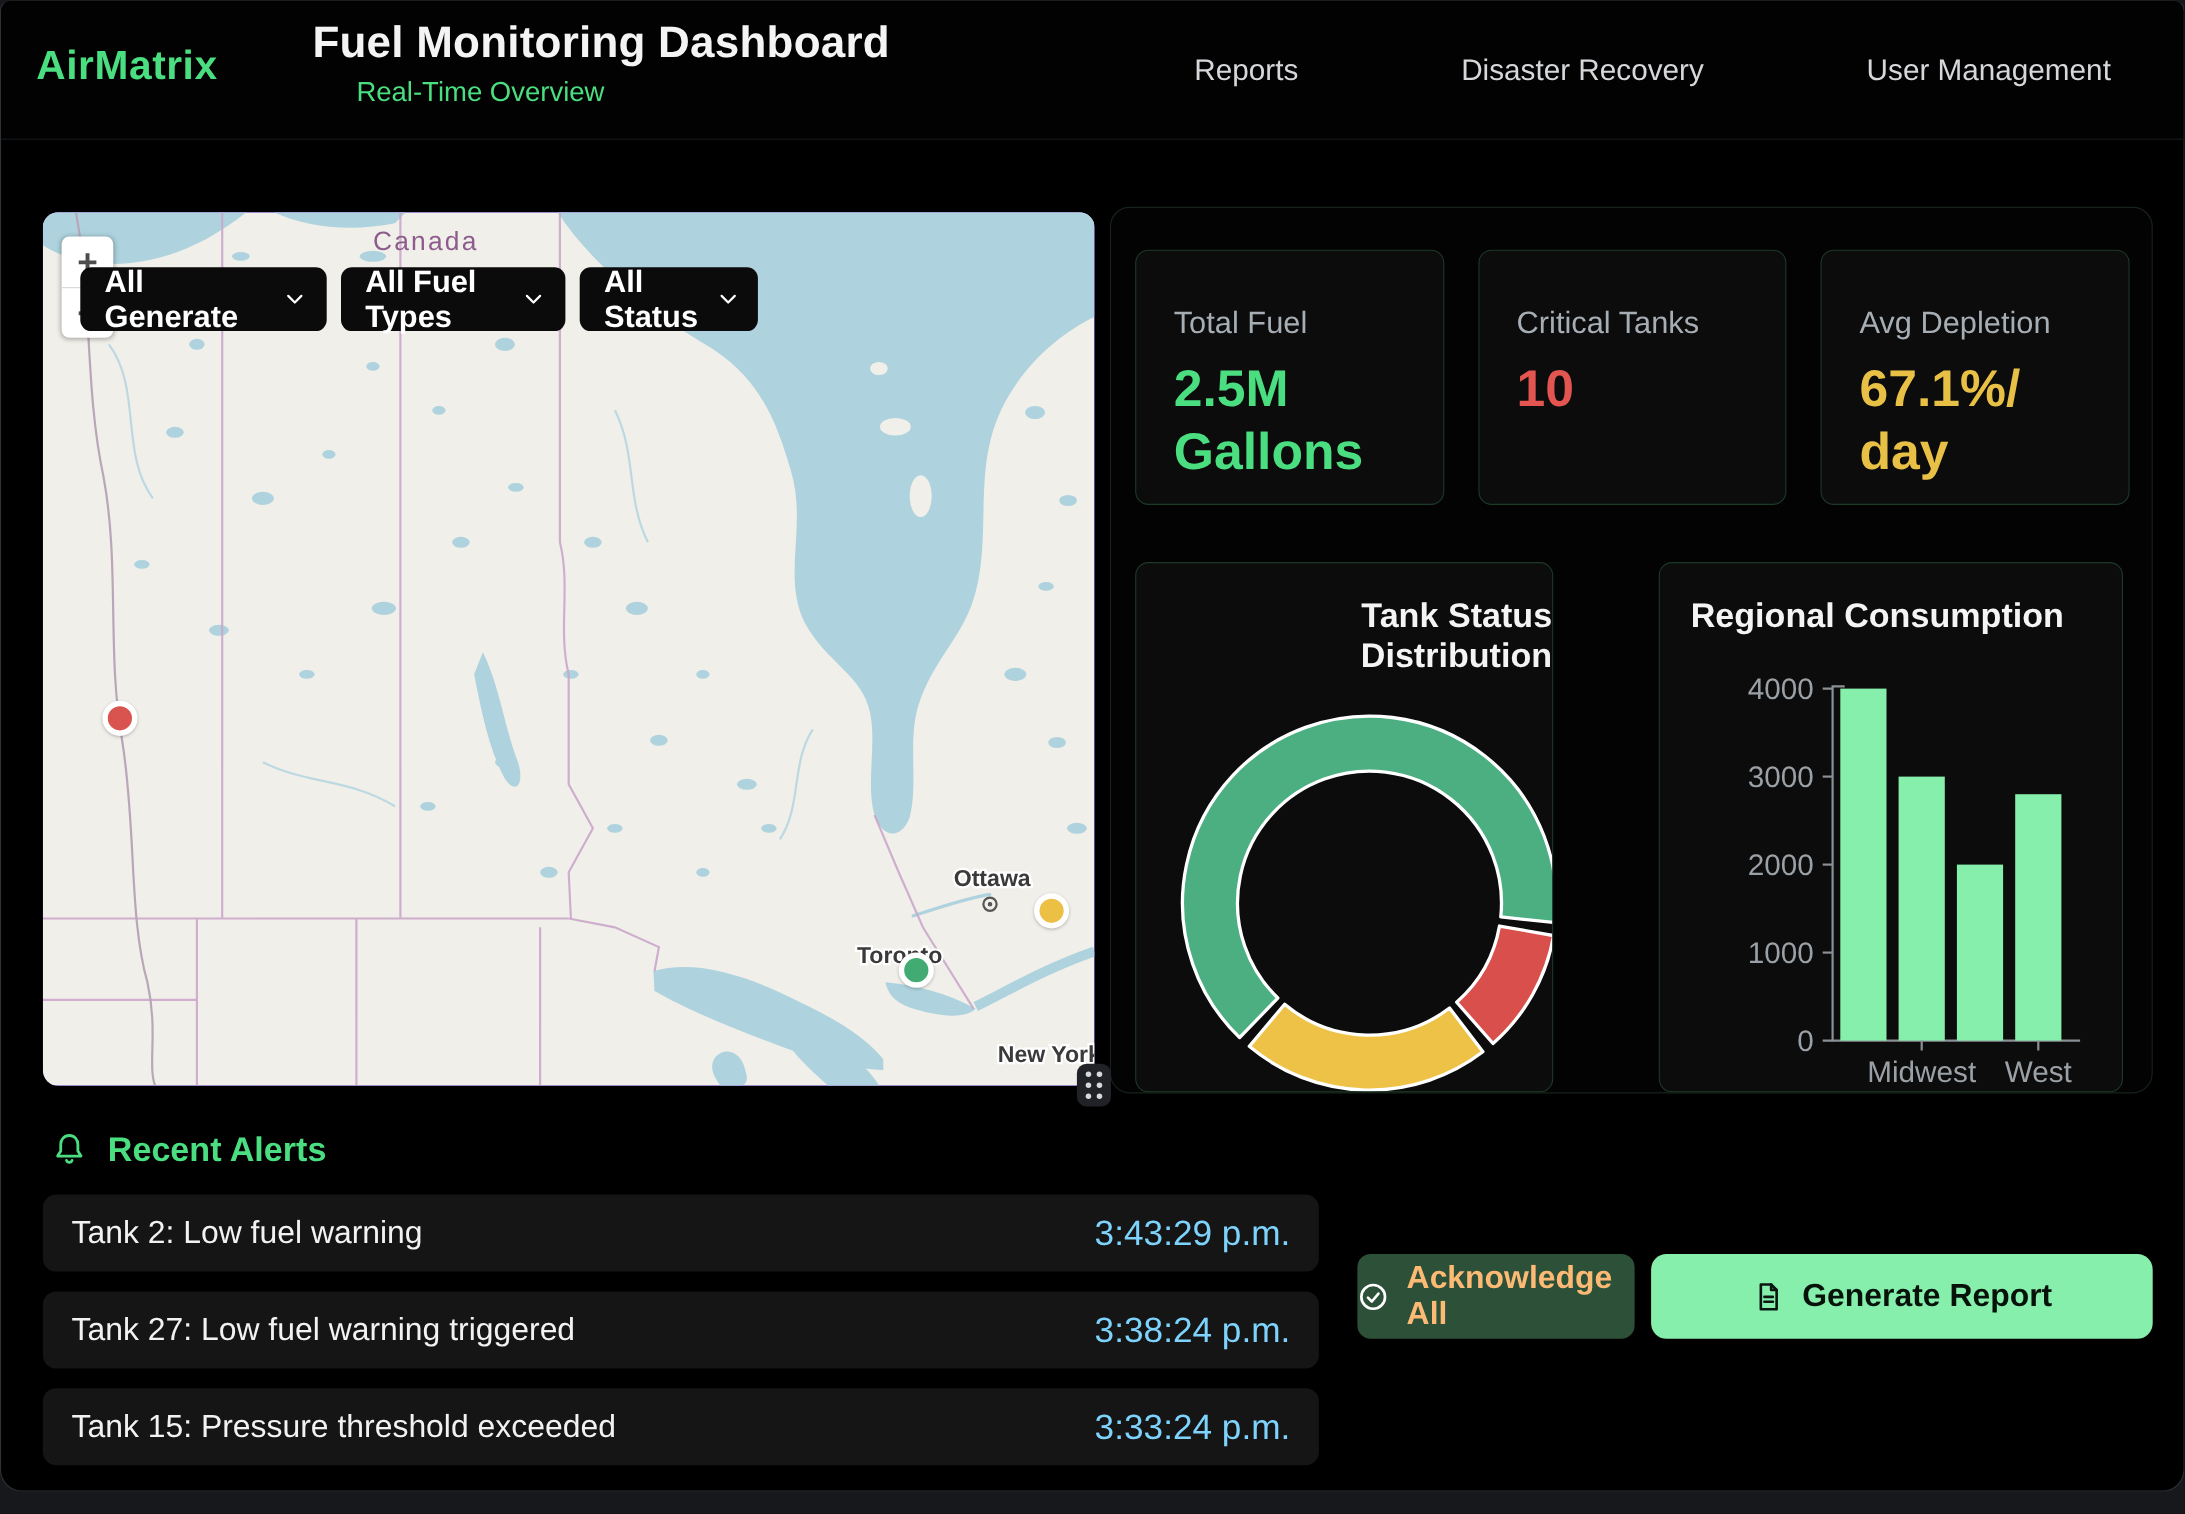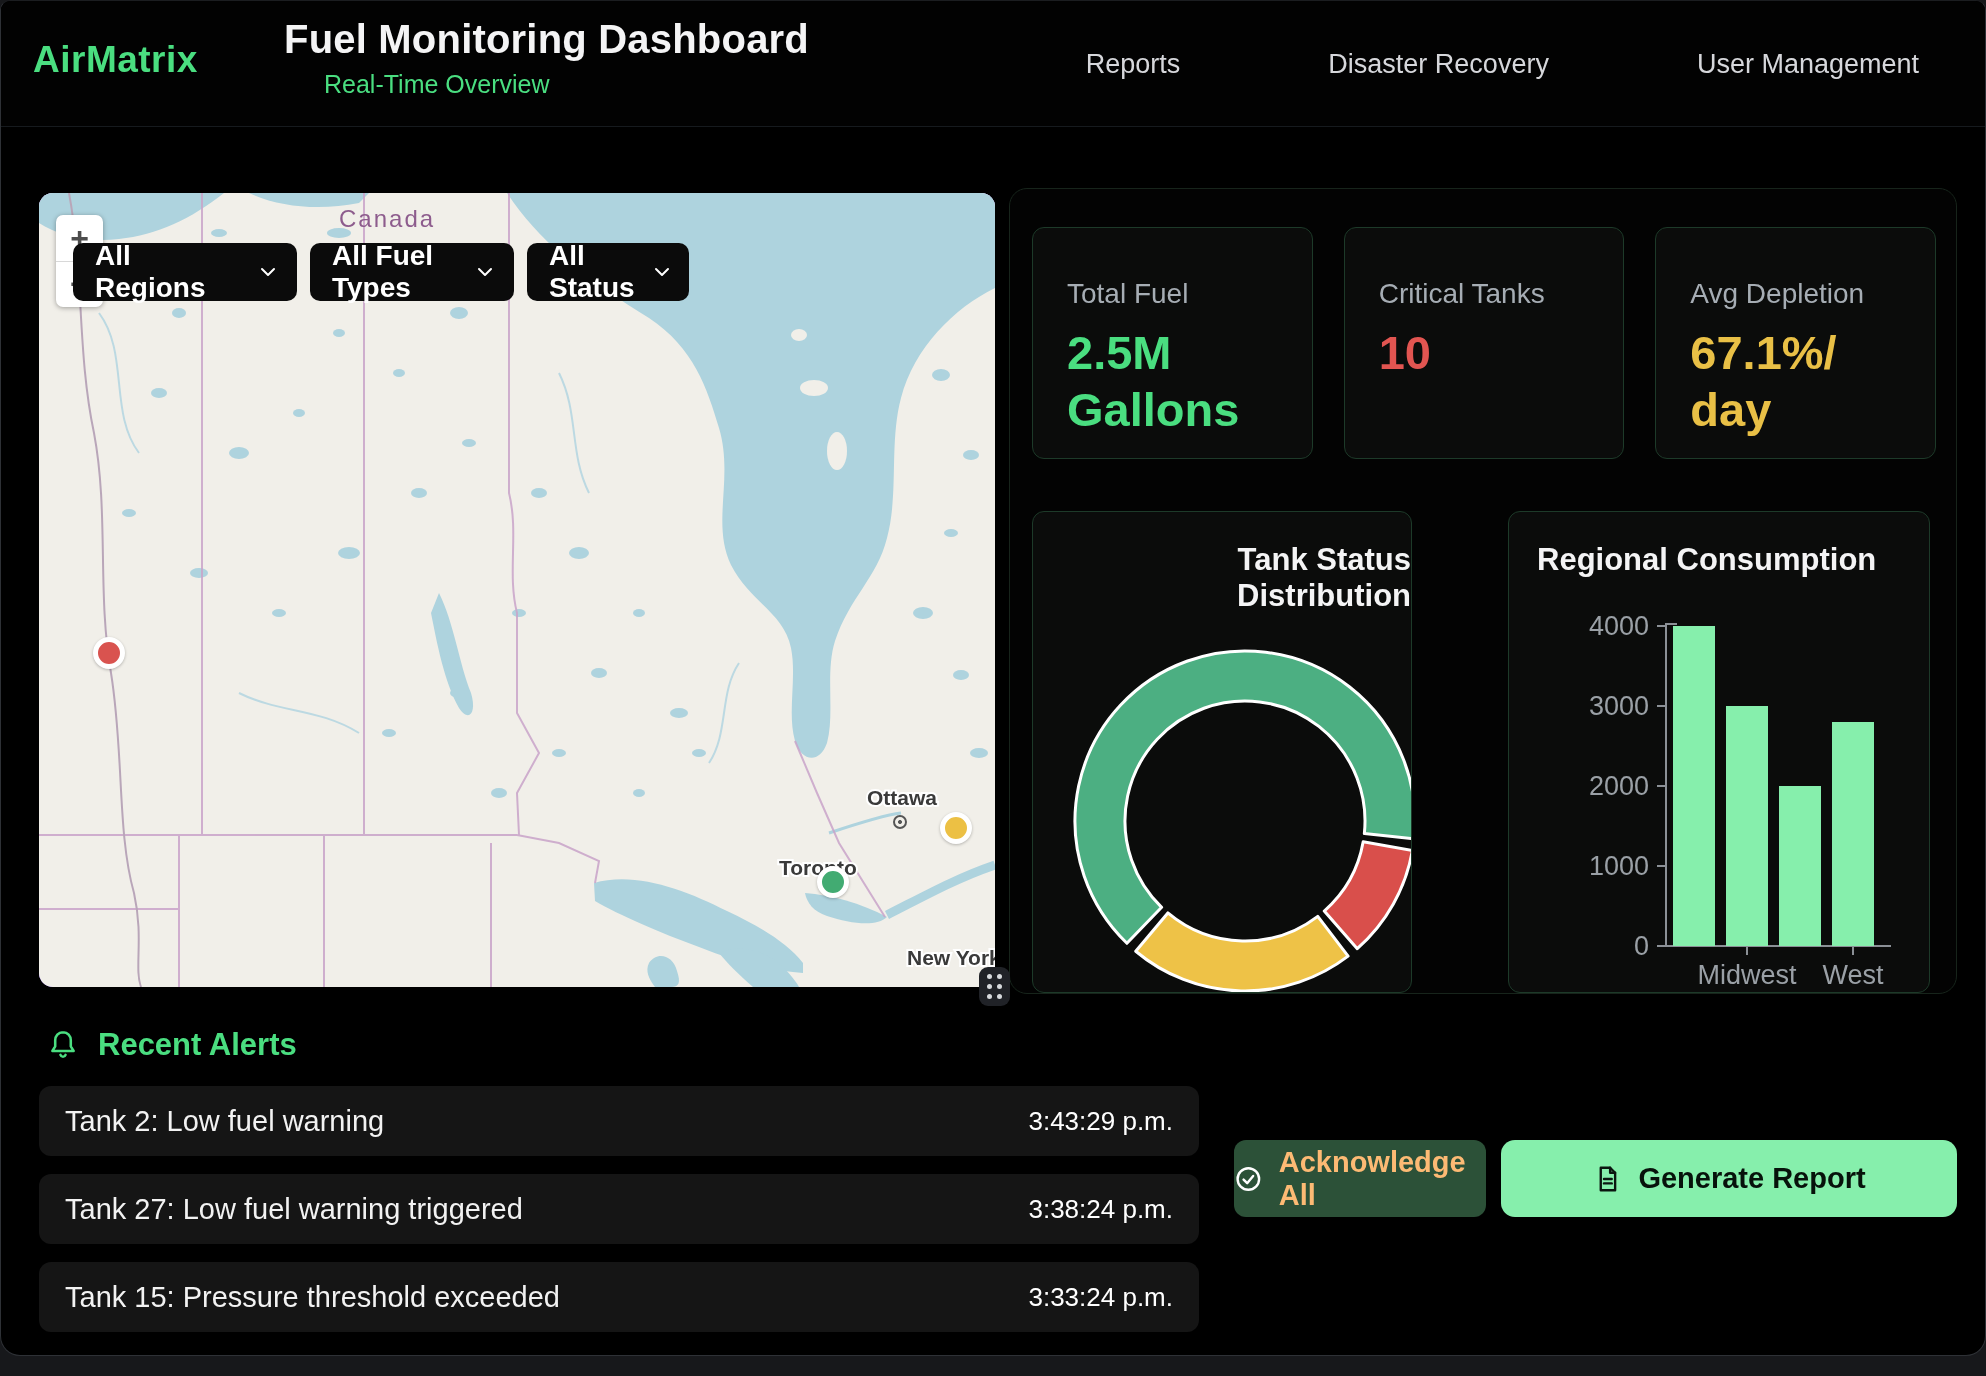--- a/index.html
+++ b/index.html
@@ -53,21 +53,21 @@
   .card-bars{left:498px;width:422px;}
   .charttitle{position:absolute;left:28px;top:30px;font-size:31px;font-weight:bold;color:#f4f4f5;}
   .chartcard svg{position:absolute;left:0;top:0;}
 
   
   .alerts-title{position:absolute;left:45px;top:1026px;display:flex;align-items:center;gap:18px;}
   .alerts-title span{font-size:31px;font-weight:bold;color:#4ade80;}
   .alert-row{position:absolute;left:38px;width:1160px;height:70px;background:#151515;border-radius:12px;
              display:flex;align-items:center;justify-content:space-between;padding:0 26px;}
   .alert-text{font-size:29px;color:#f2f2f2;}
-  .alert-time{font-size:26px;color:#ffffff;}
+  .alert-time{font-size:32px;color:#7dd3fc;}
 
   
   .btn{position:absolute;top:1139px;height:77px;display:flex;align-items:center;justify-content:center;
        gap:16px;border-radius:12px;cursor:pointer;font-weight:bold;font-size:29px;}
   .btn-ack{left:1233px;width:252px;background:#2c5138;color:#fdba74;}
   .btn-gen{left:1500px;width:456px;background:#86efac;color:#07120b;border-radius:14px;}
 </style>
 </head>
 <body>
 
@@ -184,21 +184,21 @@
         </g>
       </svg>
 
       <div class="zoomctl">
         <div class="zoombtn">+</div>
         <div class="zoombtn">−</div>
       </div>
 
       <div class="filters">
         <div class="filter f-regions">
-          <span>All Regions</span>
+          <span>All Generate</span>
           <svg width="18" height="14" viewBox="0 0 18 14">
               <polyline points="3,4 9,10 15,4" fill="none" stroke="#fff" stroke-width="2" stroke-linecap="round" stroke-linejoin="round"></polyline>
             </svg>
         </div>
         <div class="filter f-fuel">
           <span>All Fuel Types</span>
           <svg width="18" height="14" viewBox="0 0 18 14">
               <polyline points="3,4 9,10 15,4" fill="none" stroke="#fff" stroke-width="2" stroke-linecap="round" stroke-linejoin="round"></polyline>
             </svg>
         </div>

